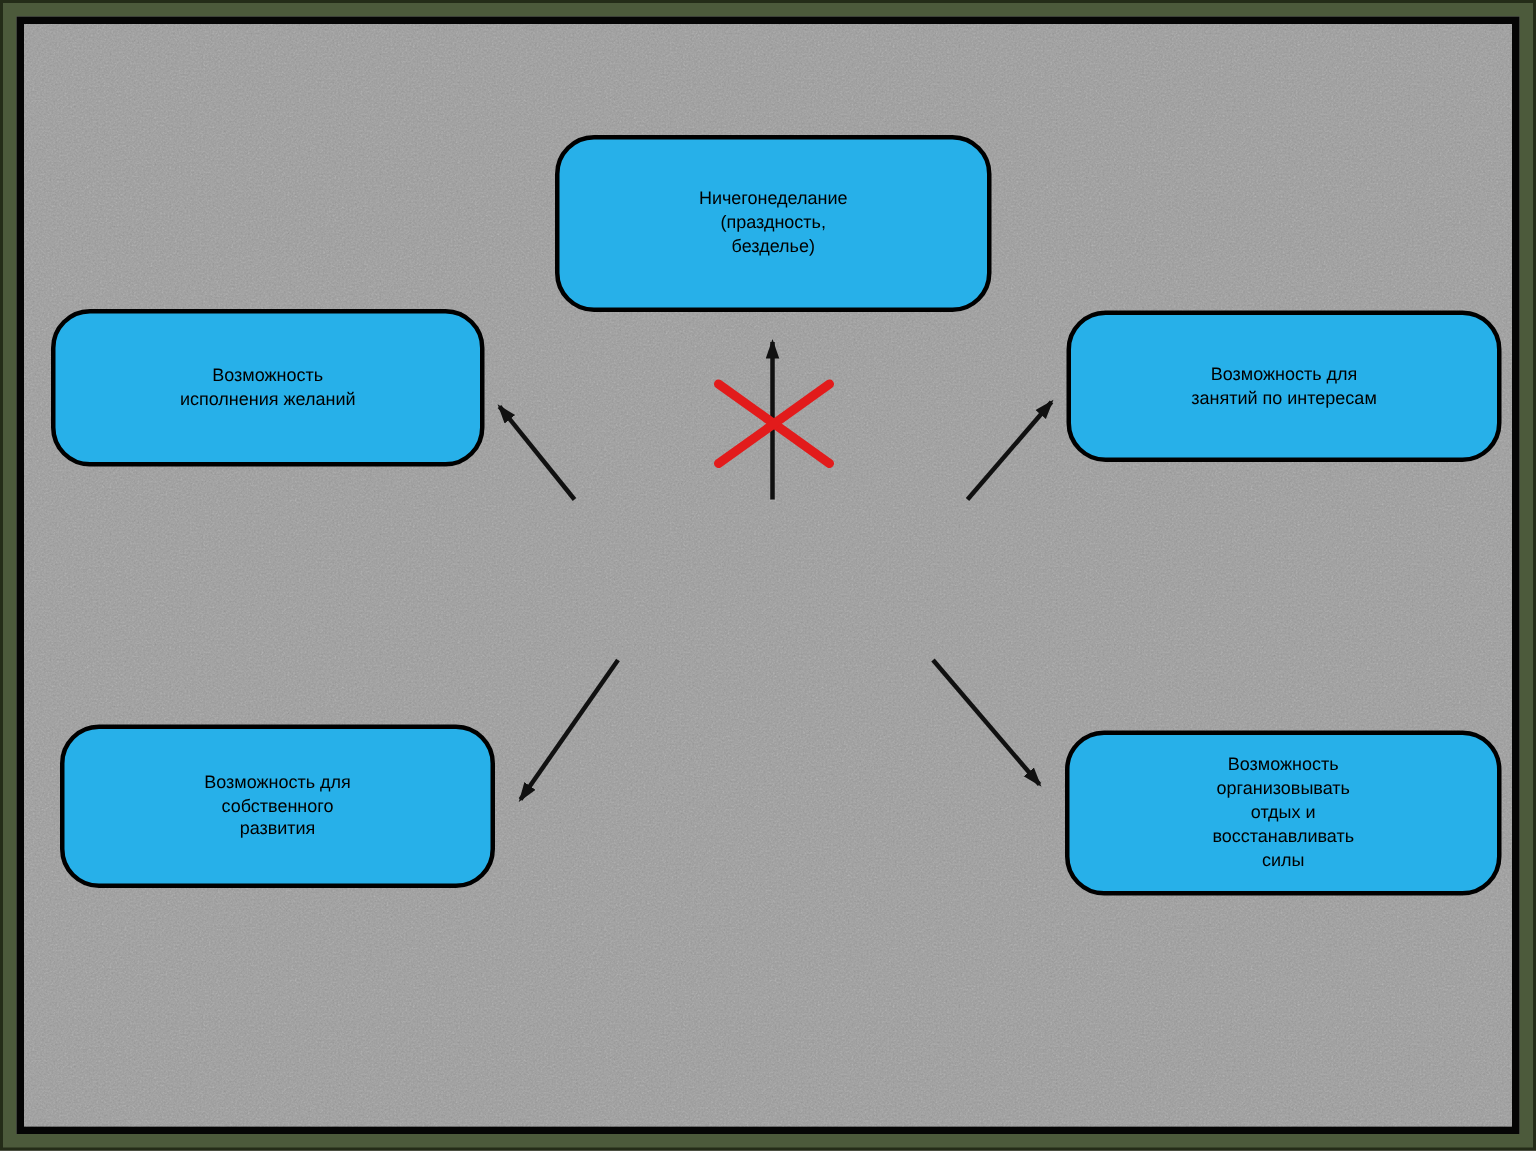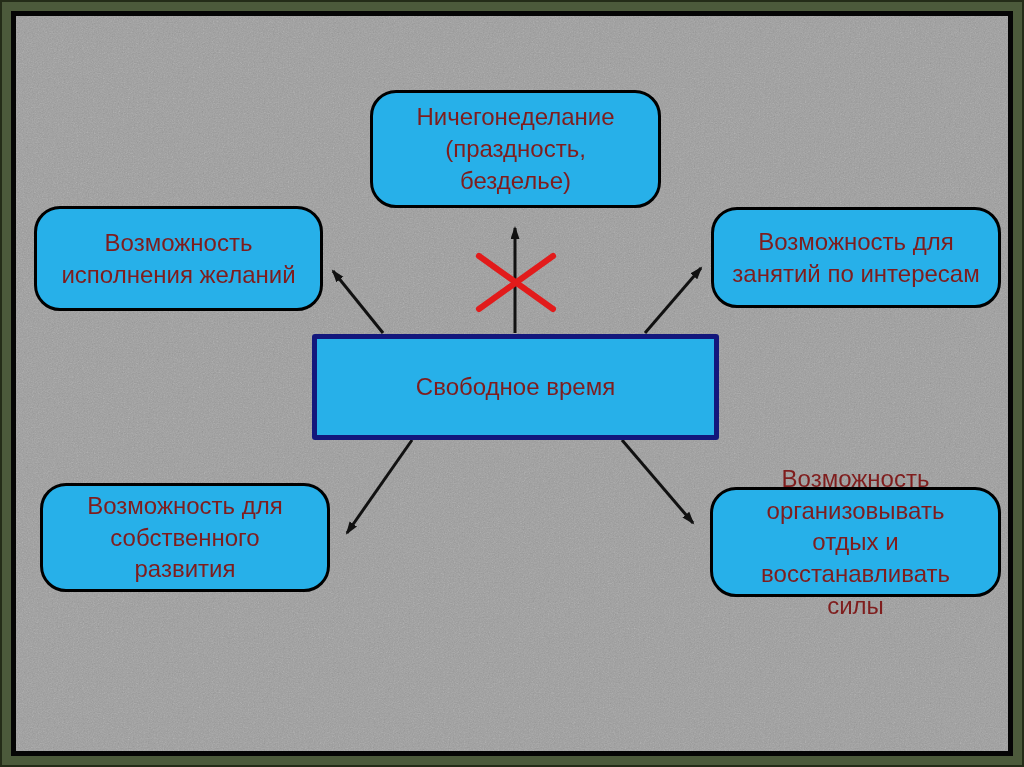--- a/index.html
+++ b/index.html
@@ -44,22 +44,22 @@
   }
   .node {
     position: absolute;
     display: flex;
     align-items: center;
     justify-content: flex-start;
     background: #27b0e9;
     border: 3px solid #000;
     border-radius: 26px;
     text-align: center;
-    color: #7f1d1d;
-    font-size: 24px;
+    color: #000000;
+    font-size: 12px;
     line-height: 1.32;
     box-sizing: border-box;
     padding: 0 12px;
     overflow: visible;
   }
   .node .label {
     white-space: pre-line;
     width: 100%;
   }
   .node-idleness    { left: 354px; top: 74px;  width: 291px; height: 118px; }
@@ -116,23 +116,20 @@
     <div class="node node-wishes">
       <div class="label">Возможность
 исполнения желаний</div>
     </div>
 
     <div class="node node-interests">
       <div class="label">Возможность для
 занятий по интересам</div>
     </div>
 
-    <div class="node node-center">
-      <div class="label">Свободное время</div>
-    </div>
 
     <div class="node node-development">
       <div class="label">Возможность для
 собственного
 развития</div>
     </div>
 
     <div class="node node-rest">
       <div class="label">Возможность
 организовывать

